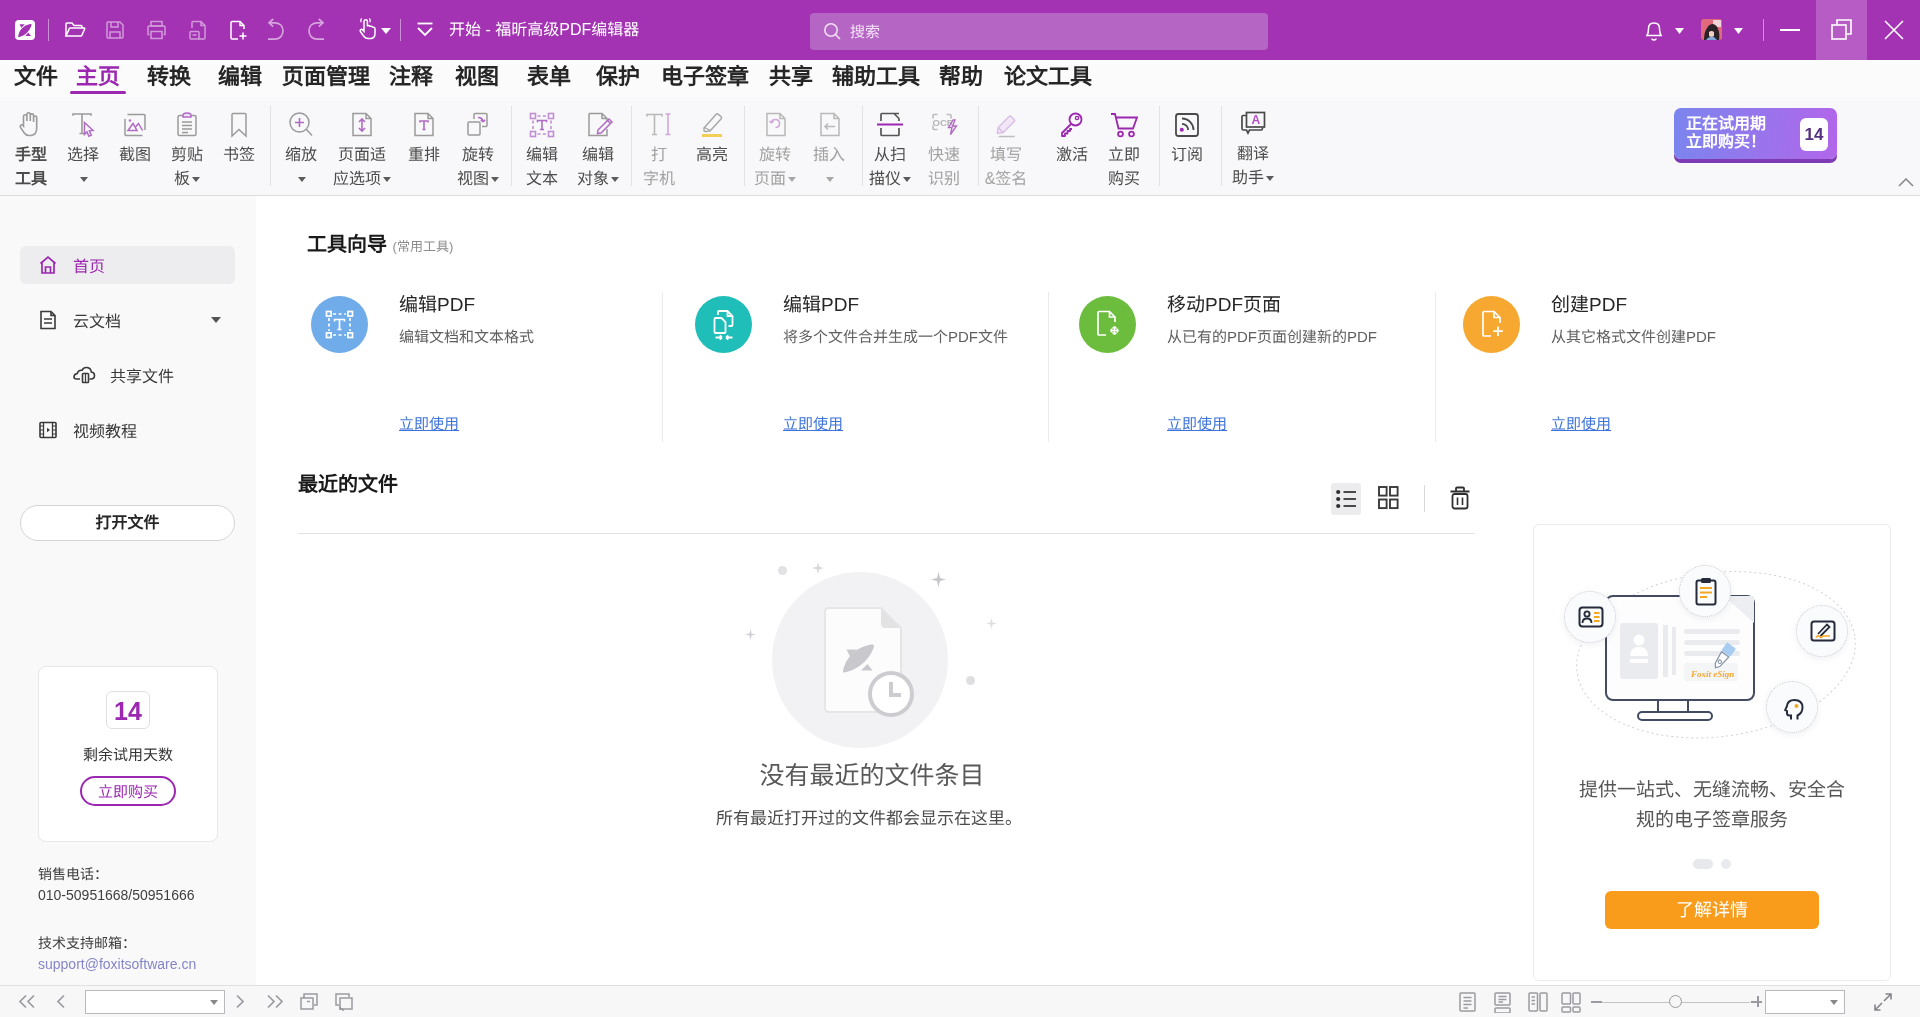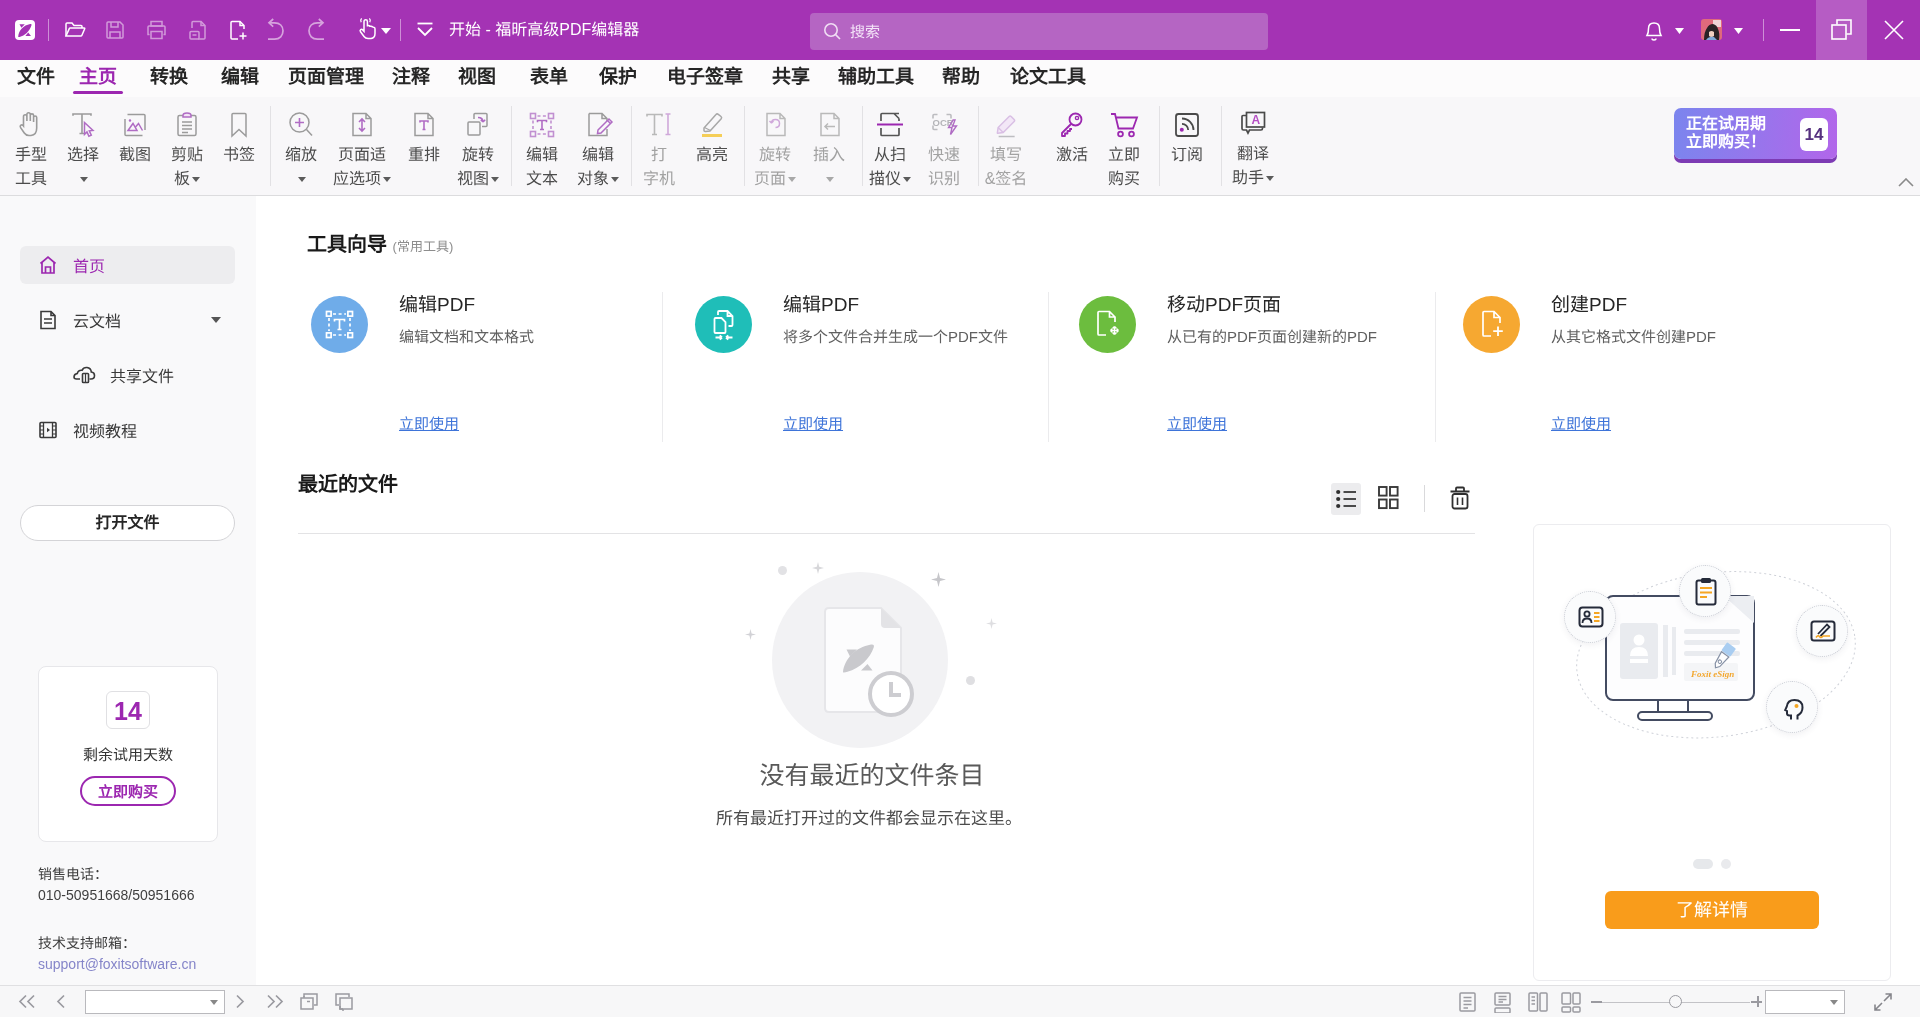--- a/index.html
+++ b/index.html
@@ -13,21 +13,21 @@
 #titlebar svg { display:block; }
 .tbi { position:absolute; top:20px; }
 .tsep { position:absolute; top:19px; width:1px; height:22px; background:rgba(255,255,255,.45); }
 #apptitle { position:absolute; left:449px; top:21px; color:#fff; font-size:16px; line-height:18px; white-space:nowrap; }
 #searchbox { position:absolute; left:810px; top:13px; width:458px; height:37px; background:#b565c3; border-radius:4px; color:#f4e3f8; font-size:15px; line-height:37px; }
 #searchbox span { margin-left:40px; }
 #maxbtn { position:absolute; left:1816px; top:0; width:51px; height:60px; background:#b65cc4; }
 
 
 #menubar { position:absolute; left:0; top:60px; width:1920px; height:37px; background:#fcfbfc; }
-.mtab { position:absolute; top:0; height:37px; line-height:34px; font-size:19px; font-weight:bold; color:#262626; transform:translateX(-50%); white-space:nowrap; }
+.mtab { position:absolute; top:0; height:37px; line-height:34px; font-size:22px; font-weight:bold; color:#262626; transform:translateX(-50%); white-space:nowrap; }
 .mtab.active { color:#9c27b0; }
 .mtab.active::after { content:""; position:absolute; left:-6px; right:-6px; bottom:3px; height:3px; border-radius:2px; background:#9c27b0; }
 
 
 #ribbon { position:absolute; left:0; top:97px; width:1920px; height:99px; background:#f8f7f9; border-bottom:1px solid #dcdcde; }
 .ritem { position:absolute; top:12px; transform:translateX(-50%); text-align:center; }
 .ritem svg { display:block; margin:0 auto; }
 .rlabel { margin-top:2px; font-size:16px; line-height:24px; color:#4c4c4c; white-space:nowrap; }
 .rlabel.dim { color:#a2a2a2; }
 .rsep { position:absolute; top:9px; width:1px; height:80px; background:#e2e1e4; }
@@ -39,21 +39,21 @@
 
 
 #sidebar { position:absolute; left:0; top:196px; width:261px; height:789px; background:#f9f9fa; border-right:1px solid #dfdfe2; }
 .snav { position:absolute; left:20px; width:215px; height:38px; border-radius:6px; display:flex; align-items:center; font-size:16px; color:#3a3a3a; }
 .snav svg { margin:0 14px 0 17px; flex:none; }
 .snav.active { background:#ededef; color:#9c27b0; }
 #openfile { position:absolute; left:20px; top:309px; width:215px; height:36px; border:1px solid #d4d4d7; border-radius:18px; background:#fff; text-align:center; line-height:34px; font-size:16px; font-weight:bold; color:#262626; }
 #trialcard { position:absolute; left:38px; top:470px; width:180px; height:176px; border:1px solid #e7e7ea; border-radius:8px; background:#fff; text-align:center; }
 #trialcard .n14 { width:44px; height:38px; margin:24px auto 0; border:1px solid #e0e0e3; border-radius:6px; color:#9c27b0; font-size:25px; font-weight:bold; line-height:38px; }
 #trialcard .tl { margin-top:14px; font-size:15px; color:#333; }
-#trialcard .buy { display:inline-block; margin-top:12px; padding:0 16px; height:30px; line-height:27px; border:2px solid #9c27b0; border-radius:16px; color:#9c27b0; font-size:15px; font-weight:bold; }
+#trialcard .buy { display:inline-block; margin-top:12px; padding:0 16px; height:30px; line-height:27px; border:2px solid #9c27b0; border-radius:16px; color:#9c27b0; font-size:15px; font-weight:normal; }
 .sfoot { position:absolute; left:38px; font-size:14px; color:#3f3f3f; line-height:21px; }
 .sfoot a { color:#8585c9; text-decoration:none; }
 
 
 #content { position:absolute; left:256px; top:196px; width:1664px; height:789px; background:#fff; }
 h2.sect { position:absolute; font-size:20px; font-weight:bold; color:#1a1a1a; }
 h2.sect small { font-size:13px; font-weight:normal; color:#8d8d8d; }
 .toolcard { position:absolute; top:96px; }
 .toolcard .circ { position:absolute; left:0; top:4px; width:57px; height:57px; border-radius:50%; }
 .toolcard .tt { position:absolute; left:88px; top:-3px; font-size:19px; color:#262626; font-weight:500; white-space:nowrap; }
@@ -204,21 +204,21 @@
   <div class="mtab" style="left:549px;">表单</div>
   <div class="mtab" style="left:618px;">保护</div>
   <div class="mtab" style="left:705px;">电子签章</div>
   <div class="mtab" style="left:791px;">共享</div>
   <div class="mtab" style="left:876px;">辅助工具</div>
   <div class="mtab" style="left:961px;">帮助</div>
   <div class="mtab" style="left:1048px;">论文工具</div>
 </div>
 <div id="ribbon">
 
-  <div class="ritem" style="left:31px;">
+  <div class="ritem" style="left:31px;font-weight:bold;">
     <svg width="32" height="32" viewBox="0 0 32 32" fill="none" stroke="#9b9b9b" stroke-width="1.6">
       <path d="M8.5 14 L8.5 7.5 Q8.5 5.8 10.2 5.8 Q11.9 5.8 11.9 7.5 L11.9 12 L11.9 5.5 Q11.9 3.8 13.6 3.8 Q15.3 3.8 15.3 5.5 L15.3 12 L15.3 6.5 Q15.3 4.9 16.9 4.9 Q18.6 4.9 18.6 6.5 L18.6 13 L18.6 8.5 Q18.6 7 20.1 7 Q21.7 7 21.7 8.6 L21.7 19 Q21.7 26 16 26.5 L14 26.5 Q11 26.5 9.3 24 L5.6 18.6 Q4.6 17.2 5.9 16.2 Q7 15.4 8.1 16.5 L8.5 17 Z"></path>
     </svg>
     <div class="rlabel">手型<br>工具</div>
   </div>
 
   <div class="ritem" style="left:83px;">
     <svg width="32" height="32" viewBox="0 0 32 32" fill="none">
       <path d="M6 6.8 L6 5 L24 5 L24 6.8 M15 5 L15 24 M12.5 24.5 L17.5 24.5" stroke="#9b9b9b" stroke-width="1.6"></path>
       <path d="M17.5 13.5 L26 21.5 L22.3 21.8 L24.3 26.2 L21.9 27.2 L20 22.9 L17.5 25.5 Z" fill="none" stroke="#b06cc4" stroke-width="1.5"></path>
@@ -624,20 +624,21 @@
         <path d="M8 14 L17 4.5 L19.5 7 L10.5 16" fill="none" stroke="#252b3a" stroke-width="1.8"></path>
         <path d="M6 17.5 Q8 14.5 9.5 16.5 Q11 18.5 13 16 L20 16" stroke="#f5a623" stroke-width="1.6" fill="none"></path>
       </svg>
     </div>
     <div class="abs" style="left:232px;top:156px;width:52px;height:52px;border-radius:50%;background:#fafbfc;border:1px dotted #c9ccd4;box-shadow:0 2px 6px rgba(60,70,90,.08);">
       <svg style="margin:12px 14px;" width="24" height="27" viewBox="0 0 24 27" fill="none">
         <path d="M16.5 25.5 L16.5 21.5 Q21.5 19 21.5 13.5 Q21.5 6 13.5 6 Q6.5 6 5.8 12.5 L4.2 16 L6 17 L6 19.5 Q6 21.5 8.5 21.5 L10 21.5 L10 25.5" stroke="#252b3a" stroke-width="2"></path>
         <circle cx="15.5" cy="12" r="2" fill="#f5a623"></circle>
       </svg>
     </div>
+    <div class="ptext">提供一站式、无缝流畅、安全合<br>规的电子签章服务</div>
     <div class="dots"><i class="d1"></i><i class="d2"></i></div>
     <div class="lbtn">了解详情</div>
   </div>
 </div>
 <div id="statusbar">
   <svg class="sbi" style="left:18px;top:8px;" width="18" height="15" viewBox="0 0 18 15" fill="none" stroke="#9a9aa0" stroke-width="1.7">
       <path d="M8 1.5 L2 7.5 L8 13.5 M16 1.5 L10 7.5 L16 13.5"></path>
     </svg>
     <svg class="sbi" style="left:56px;top:8px;" width="10" height="15" viewBox="0 0 10 15" fill="none" stroke="#9a9aa0" stroke-width="1.7">
       <path d="M8 1.5 L2 7.5 L8 13.5"></path>

